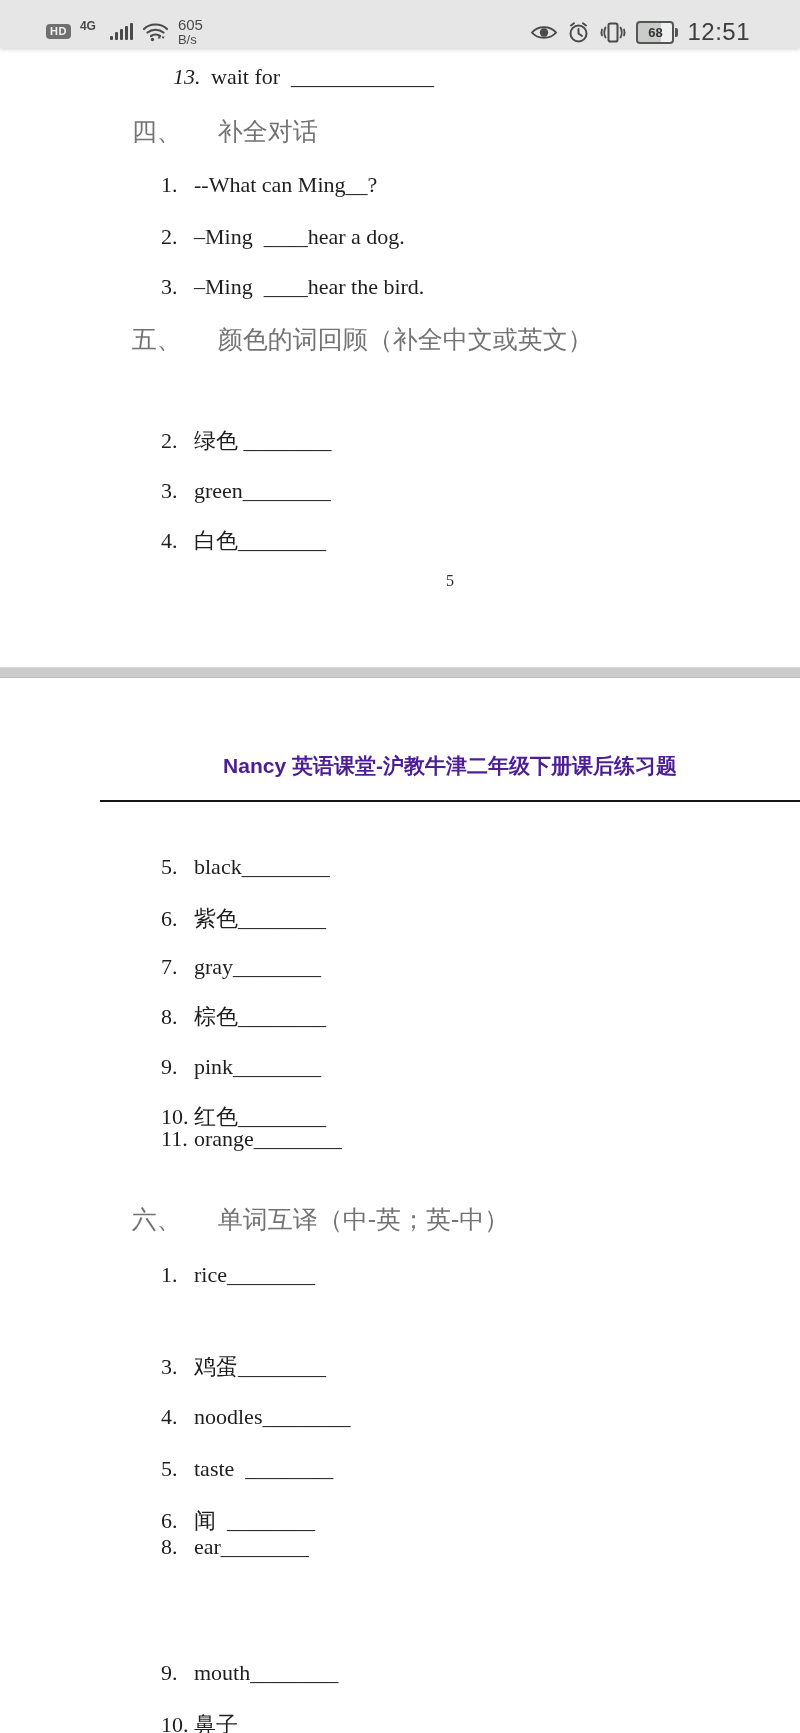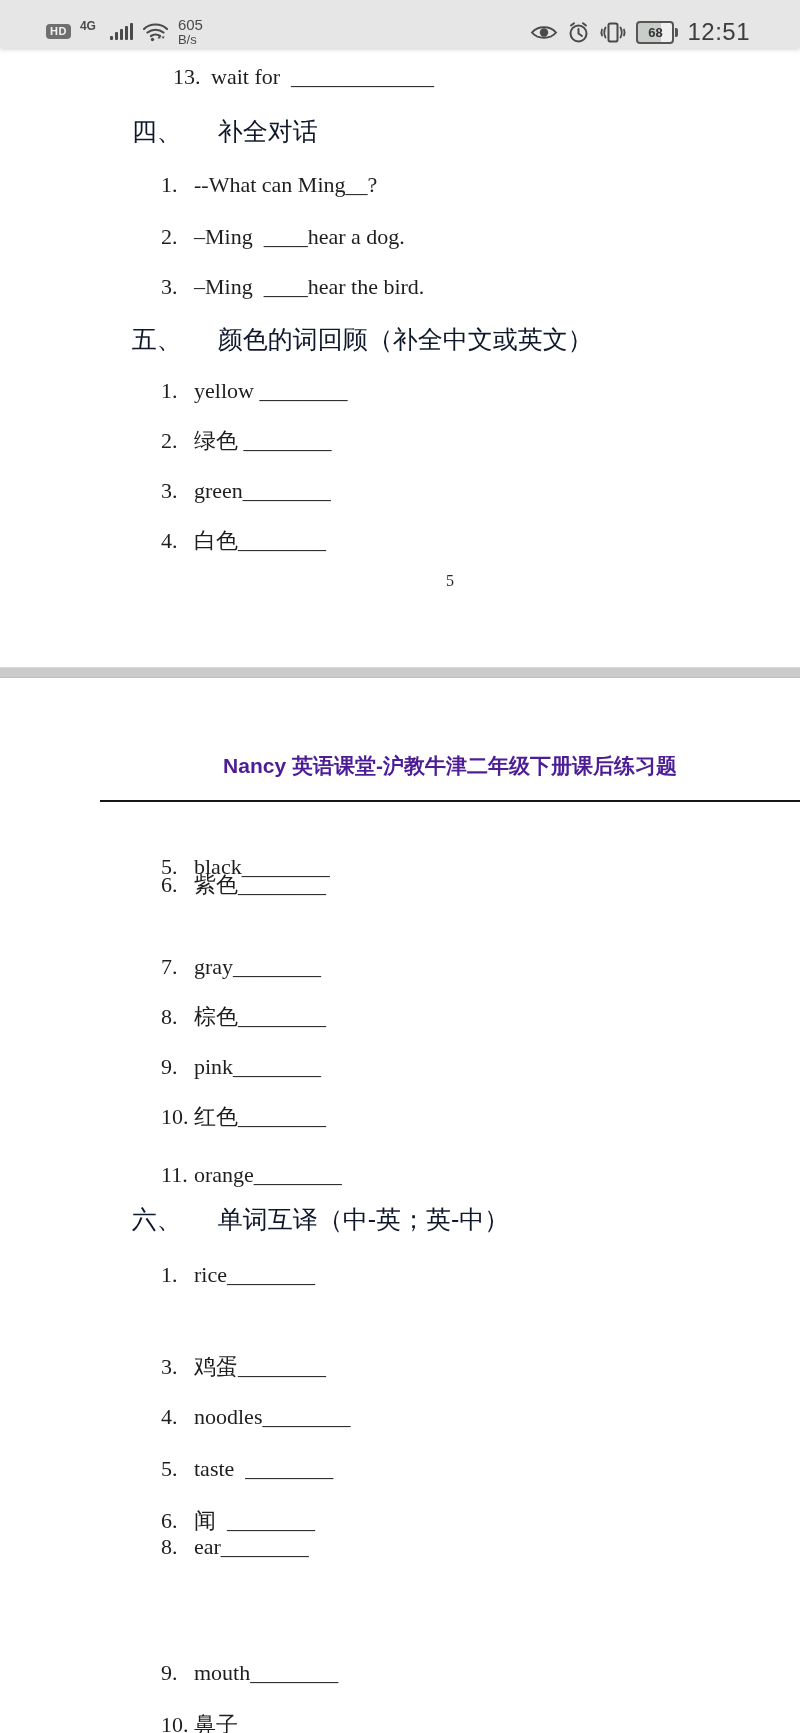--- a/index.html
+++ b/index.html
@@ -29,22 +29,22 @@
     font-size:13px;font-weight:bold;color:#333;}
   .batt-nub{width:3px;height:9px;background:#565656;border-radius:0 2px 2px 0;margin-left:1px;}
   .sbtime{font-size:24px;color:#3d3d3d;letter-spacing:.5px;}
   .sbicon{display:block;}
 
   
   .doc{position:absolute;inset:0;z-index:1;background:#fff;}
   .row{position:absolute;left:128px;font-size:22px;color:#1e1e1e;line-height:26px;white-space:pre;}
   .row .num{display:inline-block;min-width:33px;}
   .clipped{left:140px;}
-  .clipped .num{min-width:38px;}
-  .sec{position:absolute;left:90px;font-size:25px;color:#0f172a;line-height:30px;white-space:pre;
+  .clipped .num{min-width:38px;font-style:italic;}
+  .sec{position:absolute;left:90px;font-size:25px;color:#737373;line-height:30px;white-space:pre;
        font-family:"Liberation Sans","DejaVu Sans",sans-serif;}
   .sec .hnum{display:inline-block;min-width:86px;}
   .pagenum{position:absolute;top:572px;left:100px;width:700px;text-align:center;
            font-size:16px;color:#2a2a2a;}
   .band{position:absolute;top:667px;left:0;width:800px;height:11px;background:#cbcbcb;
         border-top:1px solid #d9d9d9;border-bottom:1px solid #bdbdbd;box-sizing:border-box;}
   .title{position:absolute;top:752px;left:100px;width:700px;text-align:center;
          font-size:21px;font-weight:bold;color:#4c1d95;
          font-family:"Liberation Sans","DejaVu Sans",sans-serif;}
   .hr{position:absolute;top:800px;left:100px;width:700px;height:2px;background:#161616;}
@@ -123,59 +123,56 @@
       <span class="num">2.</span><span class="txt">–Ming  ____hear a dog.</span>
     </div>
     <div class="row" style="top:248px">
       <span class="num">3.</span><span class="txt">–Ming  ____hear the bird.</span>
     </div>
 
     <div class="sec" style="top:294px">
       <span class="hnum">五、</span><span>颜色的词回顾（补全中文或英文）</span>
     </div>
 
-    <div class="row" style="top:352px">
-      <span class="num">1.</span><span class="txt">yellow ________</span>
-    </div>
     <div class="row" style="top:402px">
       <span class="num">2.</span><span class="txt">绿色 ________</span>
     </div>
     <div class="row" style="top:452px">
       <span class="num">3.</span><span class="txt">green________</span>
     </div>
     <div class="row" style="top:502px">
       <span class="num">4.</span><span class="txt">白色________</span>
     </div>
 
     <div class="pagenum">5</div>
 
     <div class="band"></div>
 
     <div class="title">Nancy 英语课堂-沪教牛津二年级下册课后练习题</div>
     <div class="hr"></div>
 
     <div class="row" style="top:828px">
       <span class="num">5.</span><span class="txt">black________</span>
     </div>
-    <div class="row" style="top:846px">
+    <div class="row" style="top:880px">
       <span class="num">6.</span><span class="txt">紫色________</span>
     </div>
     <div class="row" style="top:928px">
       <span class="num">7.</span><span class="txt">gray________</span>
     </div>
     <div class="row" style="top:978px">
       <span class="num">8.</span><span class="txt">棕色________</span>
     </div>
     <div class="row" style="top:1028px">
       <span class="num">9.</span><span class="txt">pink________</span>
     </div>
     <div class="row" style="top:1078px">
       <span class="num">10.</span><span class="txt">红色________</span>
     </div>
-    <div class="row" style="top:1136px">
+    <div class="row" style="top:1100px">
       <span class="num">11.</span><span class="txt">orange________</span>
     </div>
 
     <div class="sec" style="top:1174px">
       <span class="hnum">六、</span><span>单词互译（中-英；英-中）</span>
     </div>
 
     <div class="row" style="top:1236px">
       <span class="num">1.</span><span class="txt">rice________</span>
     </div>

